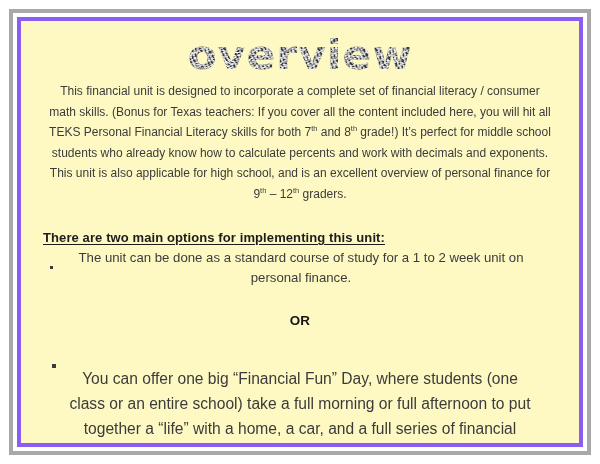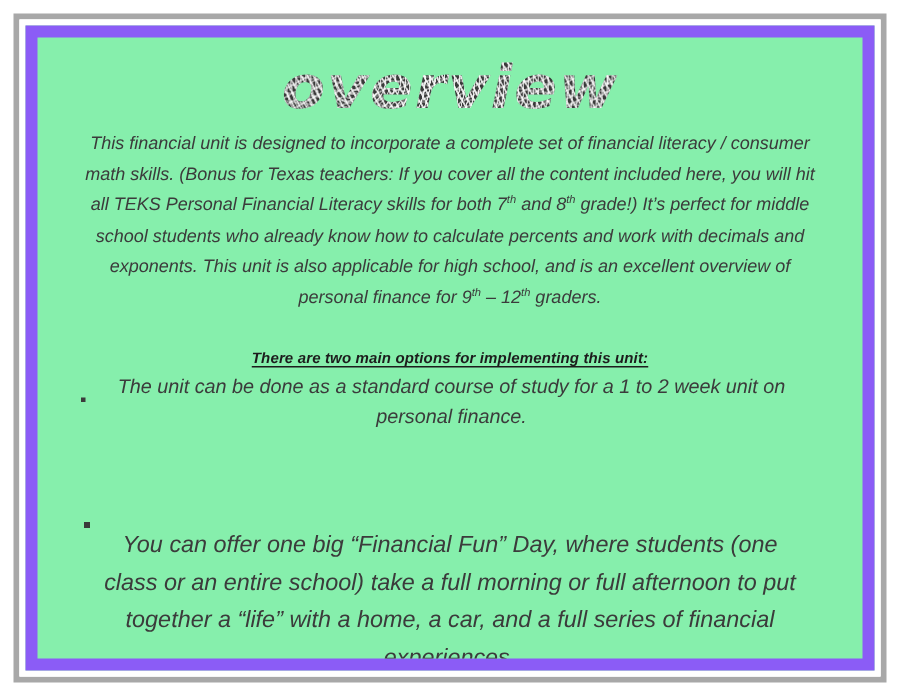--- a/index.html
+++ b/index.html
@@ -36,24 +36,23 @@
     width: 100%;
     height: 100%;
     box-sizing: border-box;
     border: 4px solid #ffffff;
     background: #ffffff;
   }
   #frame-inner {
     width: 100%;
     height: 100%;
     box-sizing: border-box;
-    border: 8px solid #8b5cf6;
-    background: #86efac;
+    border: 4px solid #8b5cf6;
+    background: #fef9c3;
     overflow: hidden;
-    font-style: italic;
   }
 
   
   #content {
     box-sizing: border-box;
     padding: 6px 22px 0 22px;
     height: 100%;
   }
 
   
@@ -95,22 +94,21 @@
   .para sup {
     font-size: 0.62em;
     vertical-align: super;
     line-height: 0;
   }
 
   .spacer-lg { height: 26px; }
 
   
   .options-heading {
-    text-align: center;
-    font-size: 10px;
+    font-size: 13px;
     font-weight: bold;
     color: #1c1c1c;
     text-decoration: underline;
     text-underline-offset: 2px;
     margin: 0;
     letter-spacing: 0.1px;
   }
 
   
   .bullet-row {
@@ -202,20 +200,21 @@
 
           <p class="options-heading">There are two main options for implementing this unit:</p>
 
           <div class="bullet-row">
             <span class="dot"><span class="sq"></span></span>
             <span class="btext">The unit can be done as a standard course of study for a 1 to 2 week unit on personal finance.</span>
           </div>
 
           <div class="spacer-lg"></div>
 
+          <p class="or-line">OR</p>
 
           <div class="spacer-lg"></div>
 
           <div class="bullet-row-lg">
             <span class="dot"><span class="sq"></span></span>
             <span class="btext">You can offer one big “Financial Fun” Day, where students (one class or an entire school) take a full morning or full afternoon to put together a “life” with a home, a car, and a full series of financial experiences.</span>
           </div>
 
         </div>
 

